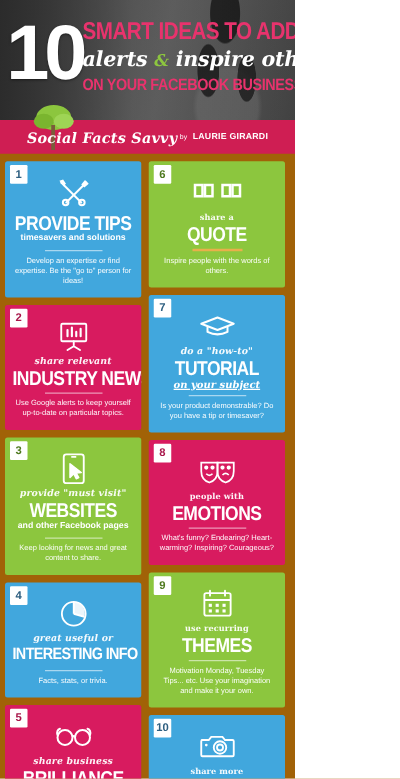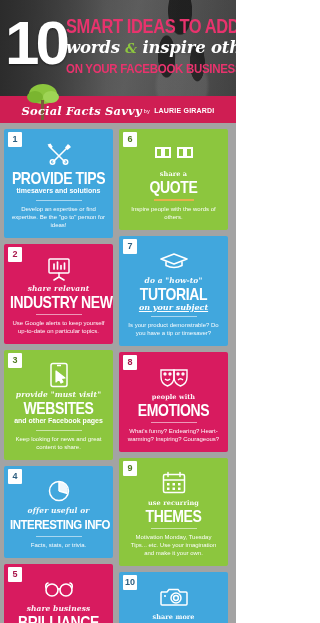--- a/index.html
+++ b/index.html
@@ -7,21 +7,21 @@
     width: 236px;
     height: 623px;
     background: #ffffff;
     font-family: "Liberation Sans", sans-serif;
     overflow: hidden;
   }
   .page {
     position: relative;
     width: 236px;
     height: 623px;
-    background: #a3a3a3;
+    background: #a16207;
     overflow: hidden;
   }
 
   
   .hero {
     position: relative;
     width: 236px;
     height: 96px;
     background: linear-gradient(100deg,#3f3f3f 0%,#585858 30%,#6e6e6e 55%,#4a4a4a 100%);
     overflow: hidden;
@@ -240,21 +240,21 @@
 <body>
 
 <div class="page">
 
   <div class="hero">
     <div class="hero-runner"></div>
     <div class="hero-vign"></div>
     <div class="hero-num">10</div>
     <div class="hero-lines">
       <div class="hl1">SMART IDEAS TO ADD</div>
-      <div class="hl2"><span>words</span> <span class="amp">&amp;</span> <span>inspire others</span></div>
+      <div class="hl2"><span>alerts</span> <span class="amp">&amp;</span> <span>inspire others</span></div>
       <div class="hl3">ON YOUR FACEBOOK BUSINESS PAGE</div>
     </div>
   </div>
 
   <div class="banner">
     <svg class="tree" viewBox="0 0 34 42">
       <ellipse cx="17" cy="14" rx="14" ry="10" fill="#8cc63e"></ellipse>
       <ellipse cx="9" cy="17" rx="8" ry="6" fill="#7ab52f"></ellipse>
       <ellipse cx="25" cy="17" rx="8" ry="6" fill="#9ed455"></ellipse>
       <rect x="15" y="20" width="3" height="20" fill="#7a5c3a"></rect>
@@ -327,21 +327,21 @@
         <div class="badge c-blue">4</div>
         <div class="icon-wrap">
           <svg width="26" height="24" viewBox="0 0 26 24">
             <g fill="none" stroke="#fff" stroke-width="1.5">
               <circle cx="13" cy="12" r="9.5"></circle>
               <path d="M13 12 L13 2.5 M13 12 L21.5 14.5"></path>
               <path d="M13 12 L13 2.5 A9.5 9.5 0 0 1 21.5 14.5 Z" fill="#fff" stroke="none" opacity="0.9"></path>
             </g>
           </svg>
         </div>
-        <div class="kicker script">offer useful or</div>
+        <div class="kicker script">great useful or</div>
         <div class="title sm">INTERESTING INFO</div>
         <div class="rule"></div>
         <div class="body">Facts, stats, or trivia.</div>
       </div>
 
       <div class="card pink">
         <div class="badge c-pink">5</div>
         <div class="icon-wrap">
           <svg width="30" height="18" viewBox="0 0 30 18">
             <g fill="none" stroke="#fff" stroke-width="1.6">

